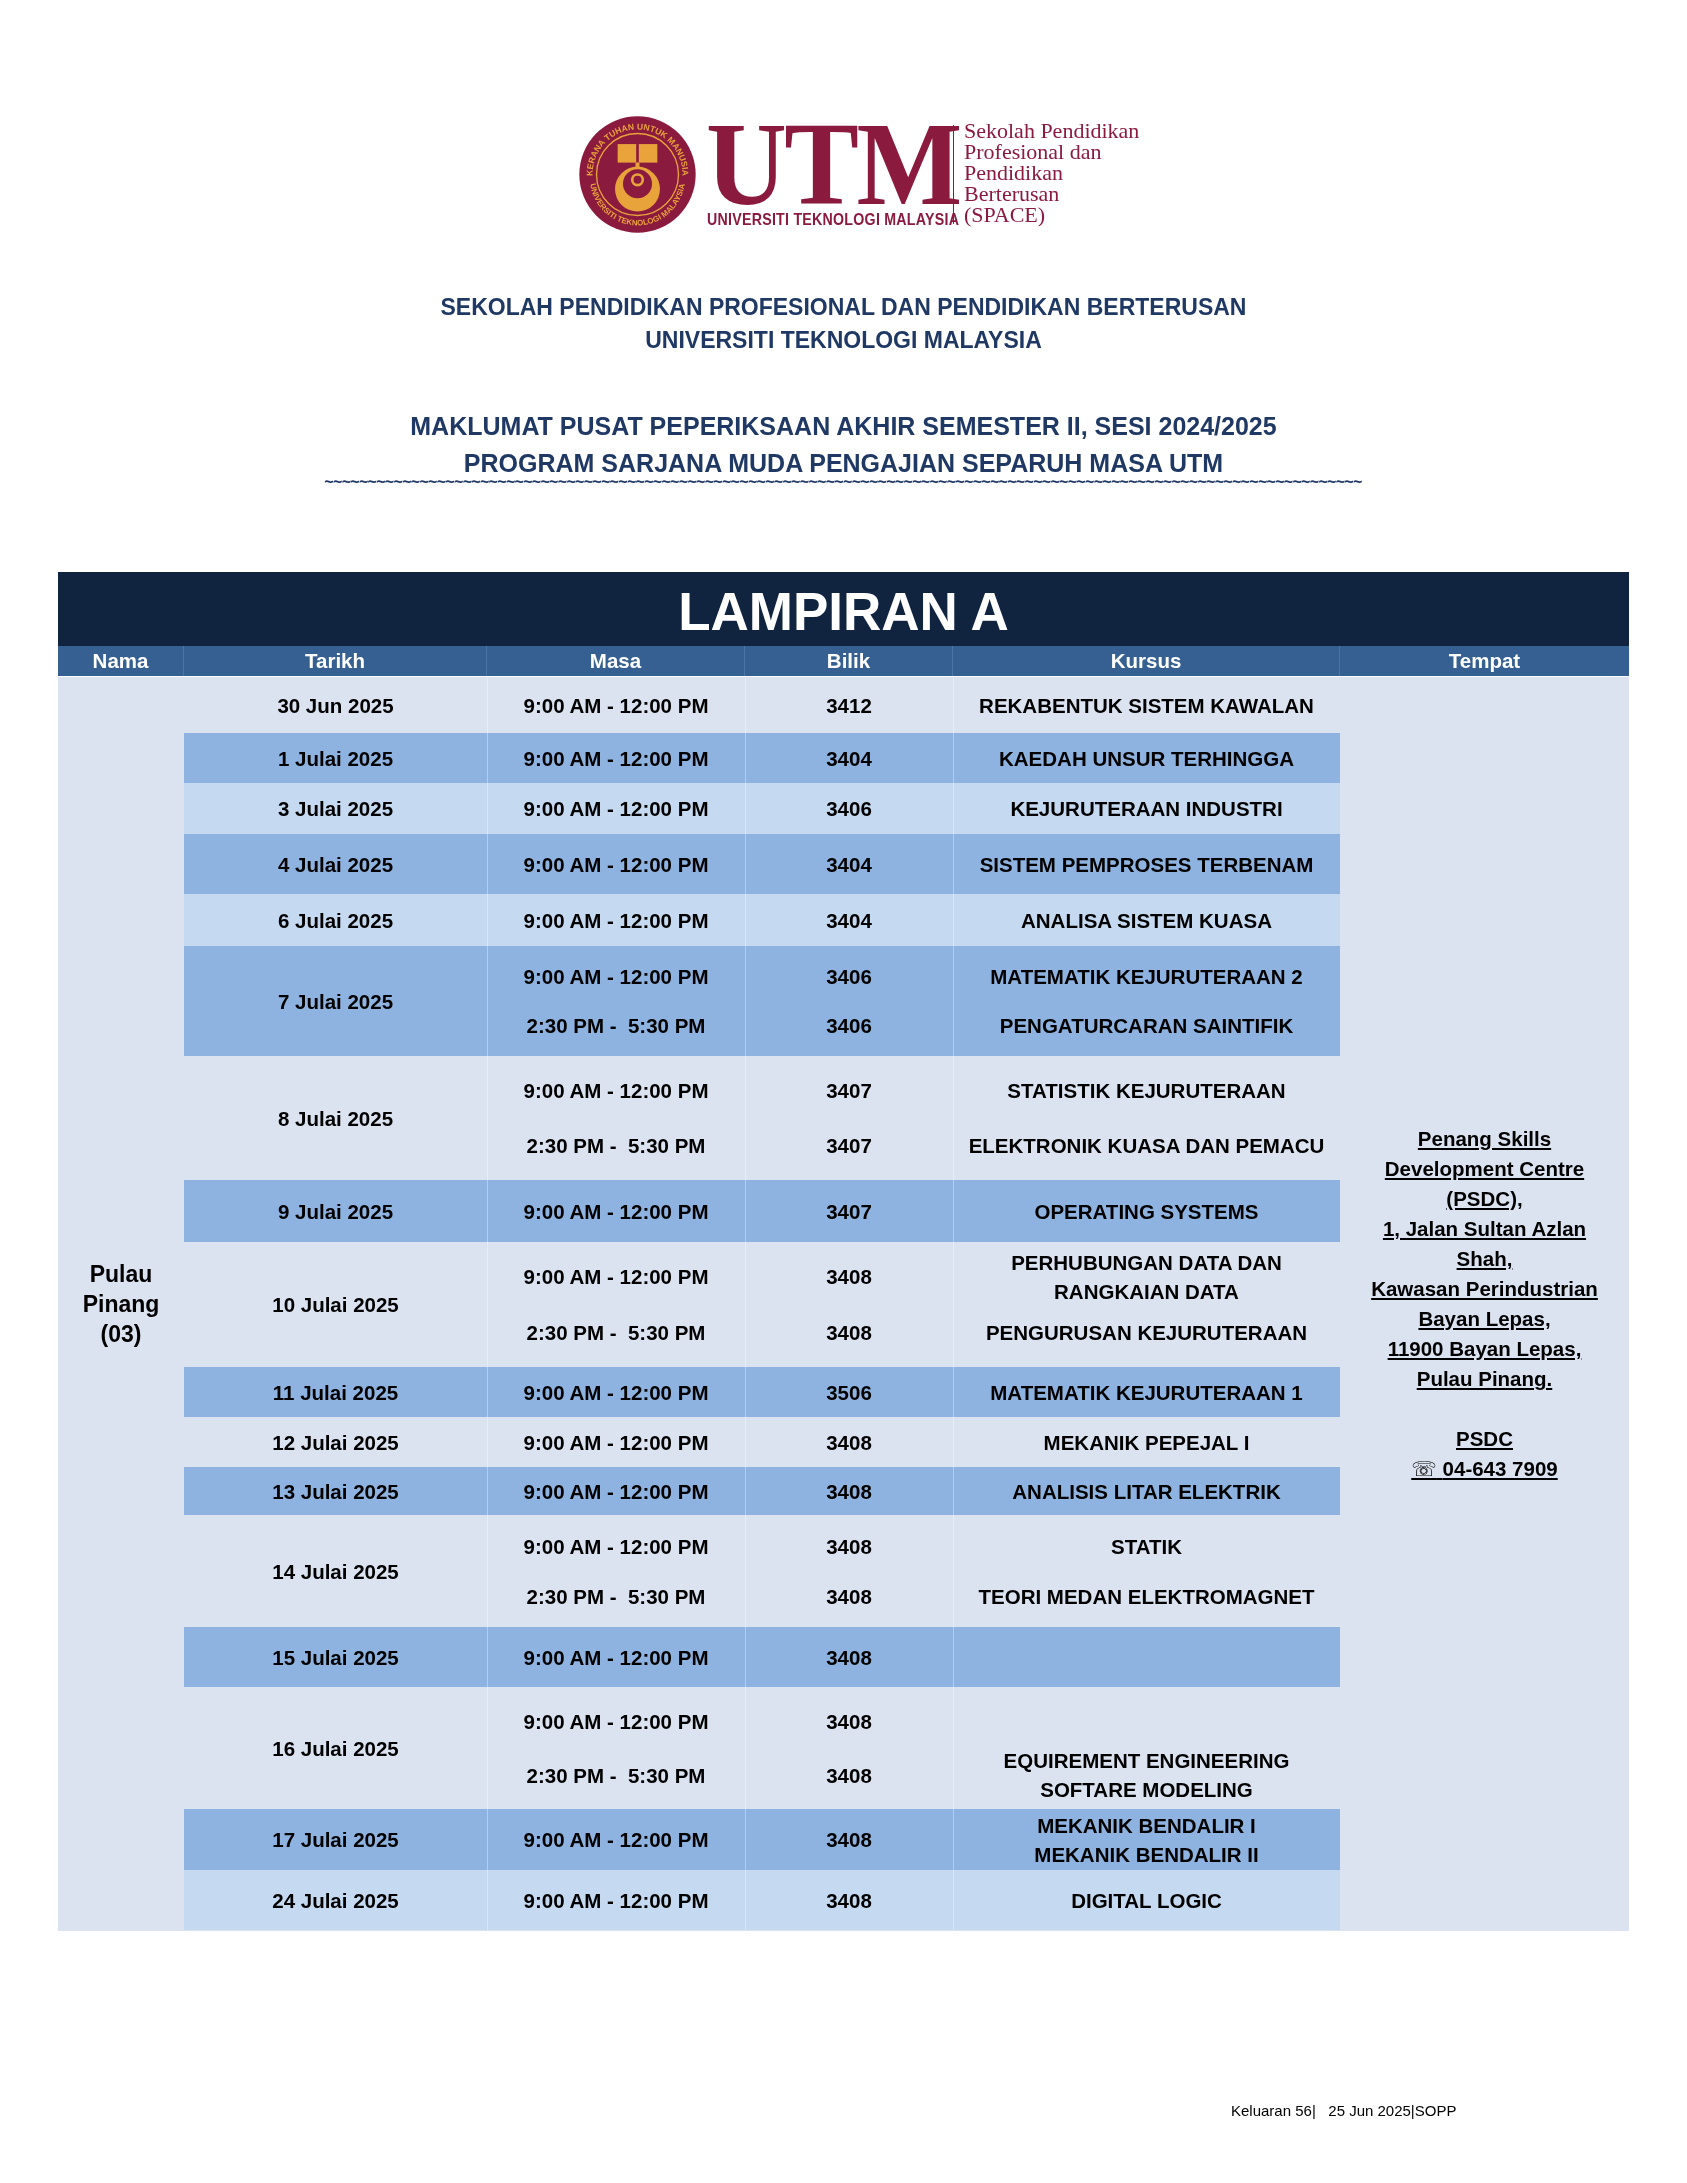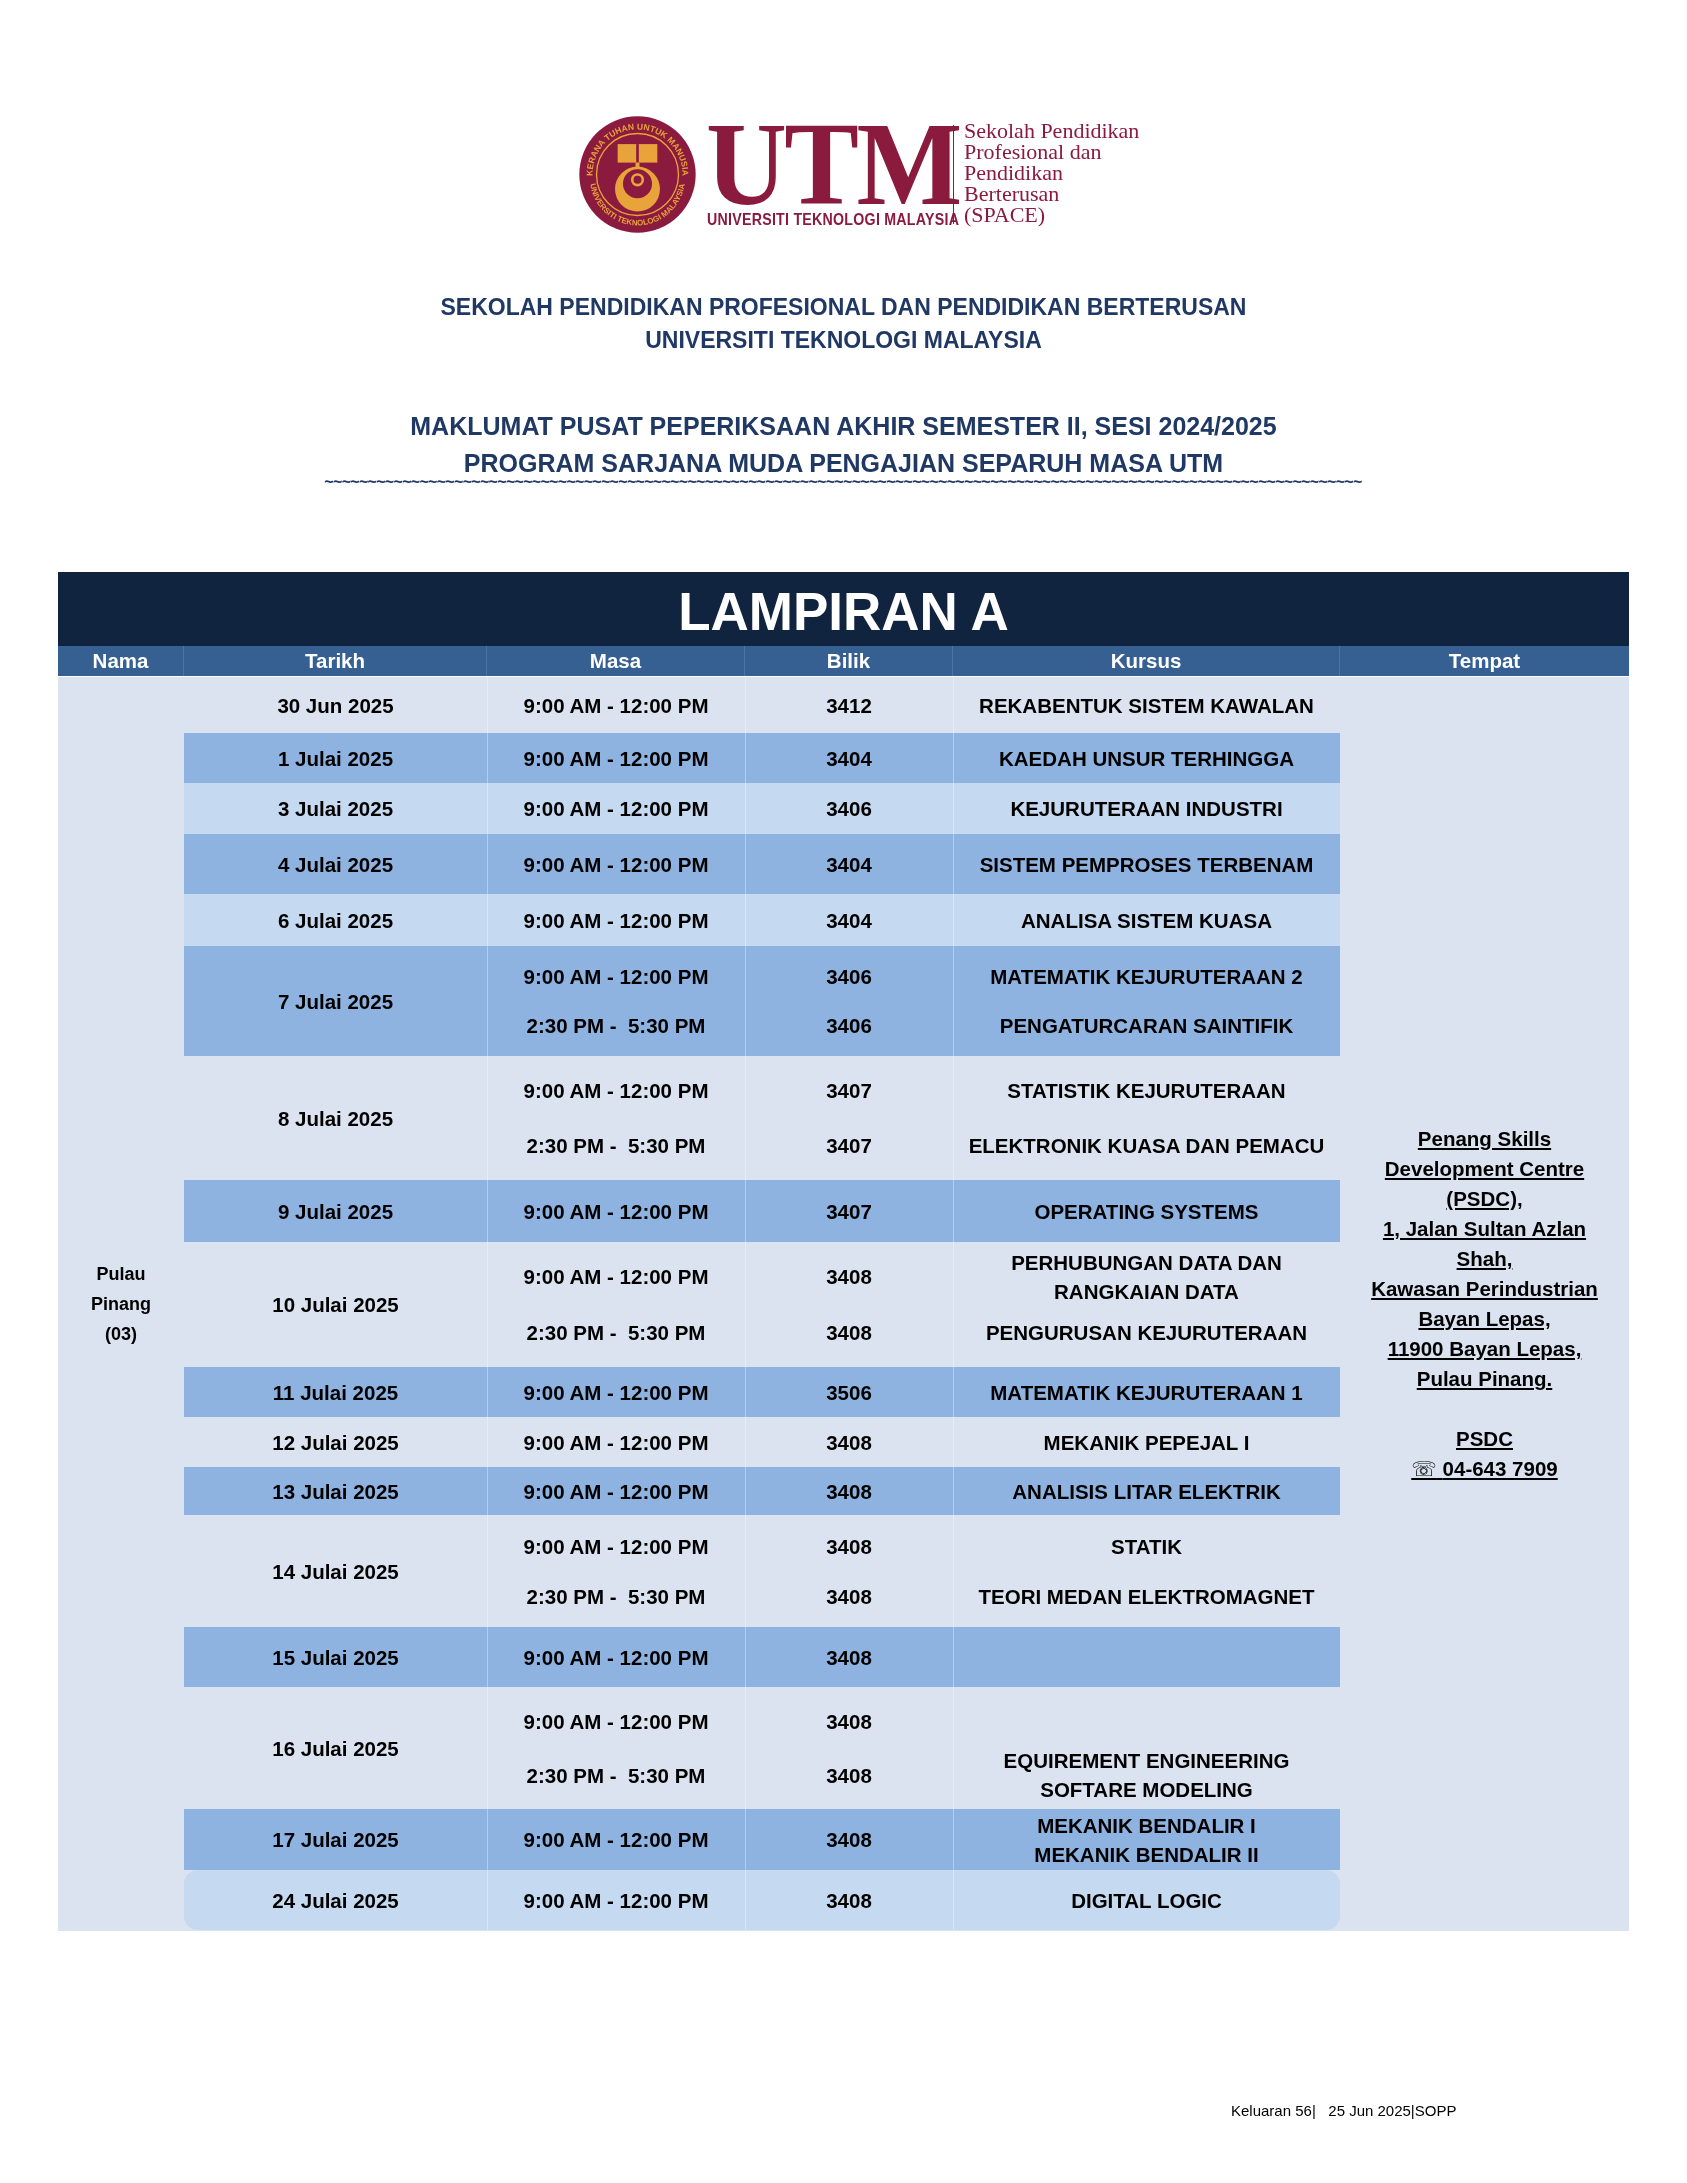--- a/index.html
+++ b/index.html
@@ -30,21 +30,21 @@
   .tbl { position: absolute; left: 58px; top: 572px; width: 1571px; }
   .title-bar { position: absolute; left: 0; top: 0; width: 1571px; height: 74px; background: #10243f;
                color: #ffffff; font-weight: bold; font-size: 53px; text-align: center; line-height: 79px; }
   .hdr { position: absolute; left: 0; top: 74px; width: 1571px; height: 30px; background: #366092; }
   .hdr .hc { position: absolute; top: 0; height: 30px; line-height: 30px; text-align: center; color: #ffffff;
              font-weight: bold; font-size: 20.5px; border-right: 0.7px solid #4b73a4; box-sizing: border-box; }
 
   .body-bg { position: absolute; left: 0; top: 105px; width: 1571px; height: 1254px; background: #dce3f0; }
 
   .nama { position: absolute; left: 0; top: 105px; width: 126px; height: 1254px; display: flex; align-items: center;
-          justify-content: center; text-align: center; font-weight: bold; font-size: 18px; line-height: 30px; color: #000; }
+          justify-content: center; text-align: center; font-weight: bold; font-size: 23px; line-height: 30px; color: #000; }
   .tempat { position: absolute; left: 1282px; top: 105px; width: 289px; height: 1254px; display: flex; align-items: center;
             justify-content: center; text-align: center; font-weight: bold; font-size: 20.5px; line-height: 30px; color: #000; text-decoration: underline; }
   .tempat .gap { height: 30px; }
 
   .row { position: absolute; left: 126px; width: 1156px; }
   .row.light   { background: #dce3f0; }
   .row.mid     { background: #8eb3e0; }
   .row.lighter { background: #c5d9f0; }
   .cell { position: absolute; top: 0; height: 100%; display: flex; align-items: center; justify-content: center;
           text-align: center; font-weight: bold; font-size: 20.5px; color: #000; line-height: 29px; white-space: nowrap; }
@@ -360,21 +360,21 @@
           <div class="cell c-room">3408</div>
           <div class="cell c-course">
             <div>MEKANIK BENDALIR I</div>
             <div>MEKANIK BENDALIR II</div>
           </div>
         </div>
         <div class="vsep" style="left: 303px;"></div>
         <div class="vsep" style="left: 561px;"></div>
         <div class="vsep" style="left: 769px;"></div>
       </div>
-      <div class="row lighter" style="top: 1298px; height: 60px; border-radius: 14px;">
+      <div class="row lighter" style="top: 1298px; height: 60px;">
         <div class="cell c-date">24 Julai 2025</div>
         <div class="sub" style="top: 0px; height: 60px;">
           <div class="cell c-time" style="white-space: pre;">9:00 AM - 12:00 PM</div>
           <div class="cell c-room">3408</div>
           <div class="cell c-course">
             <div>DIGITAL LOGIC</div>
           </div>
         </div>
         <div class="vsep" style="left: 303px;"></div>
         <div class="vsep" style="left: 561px;"></div>

